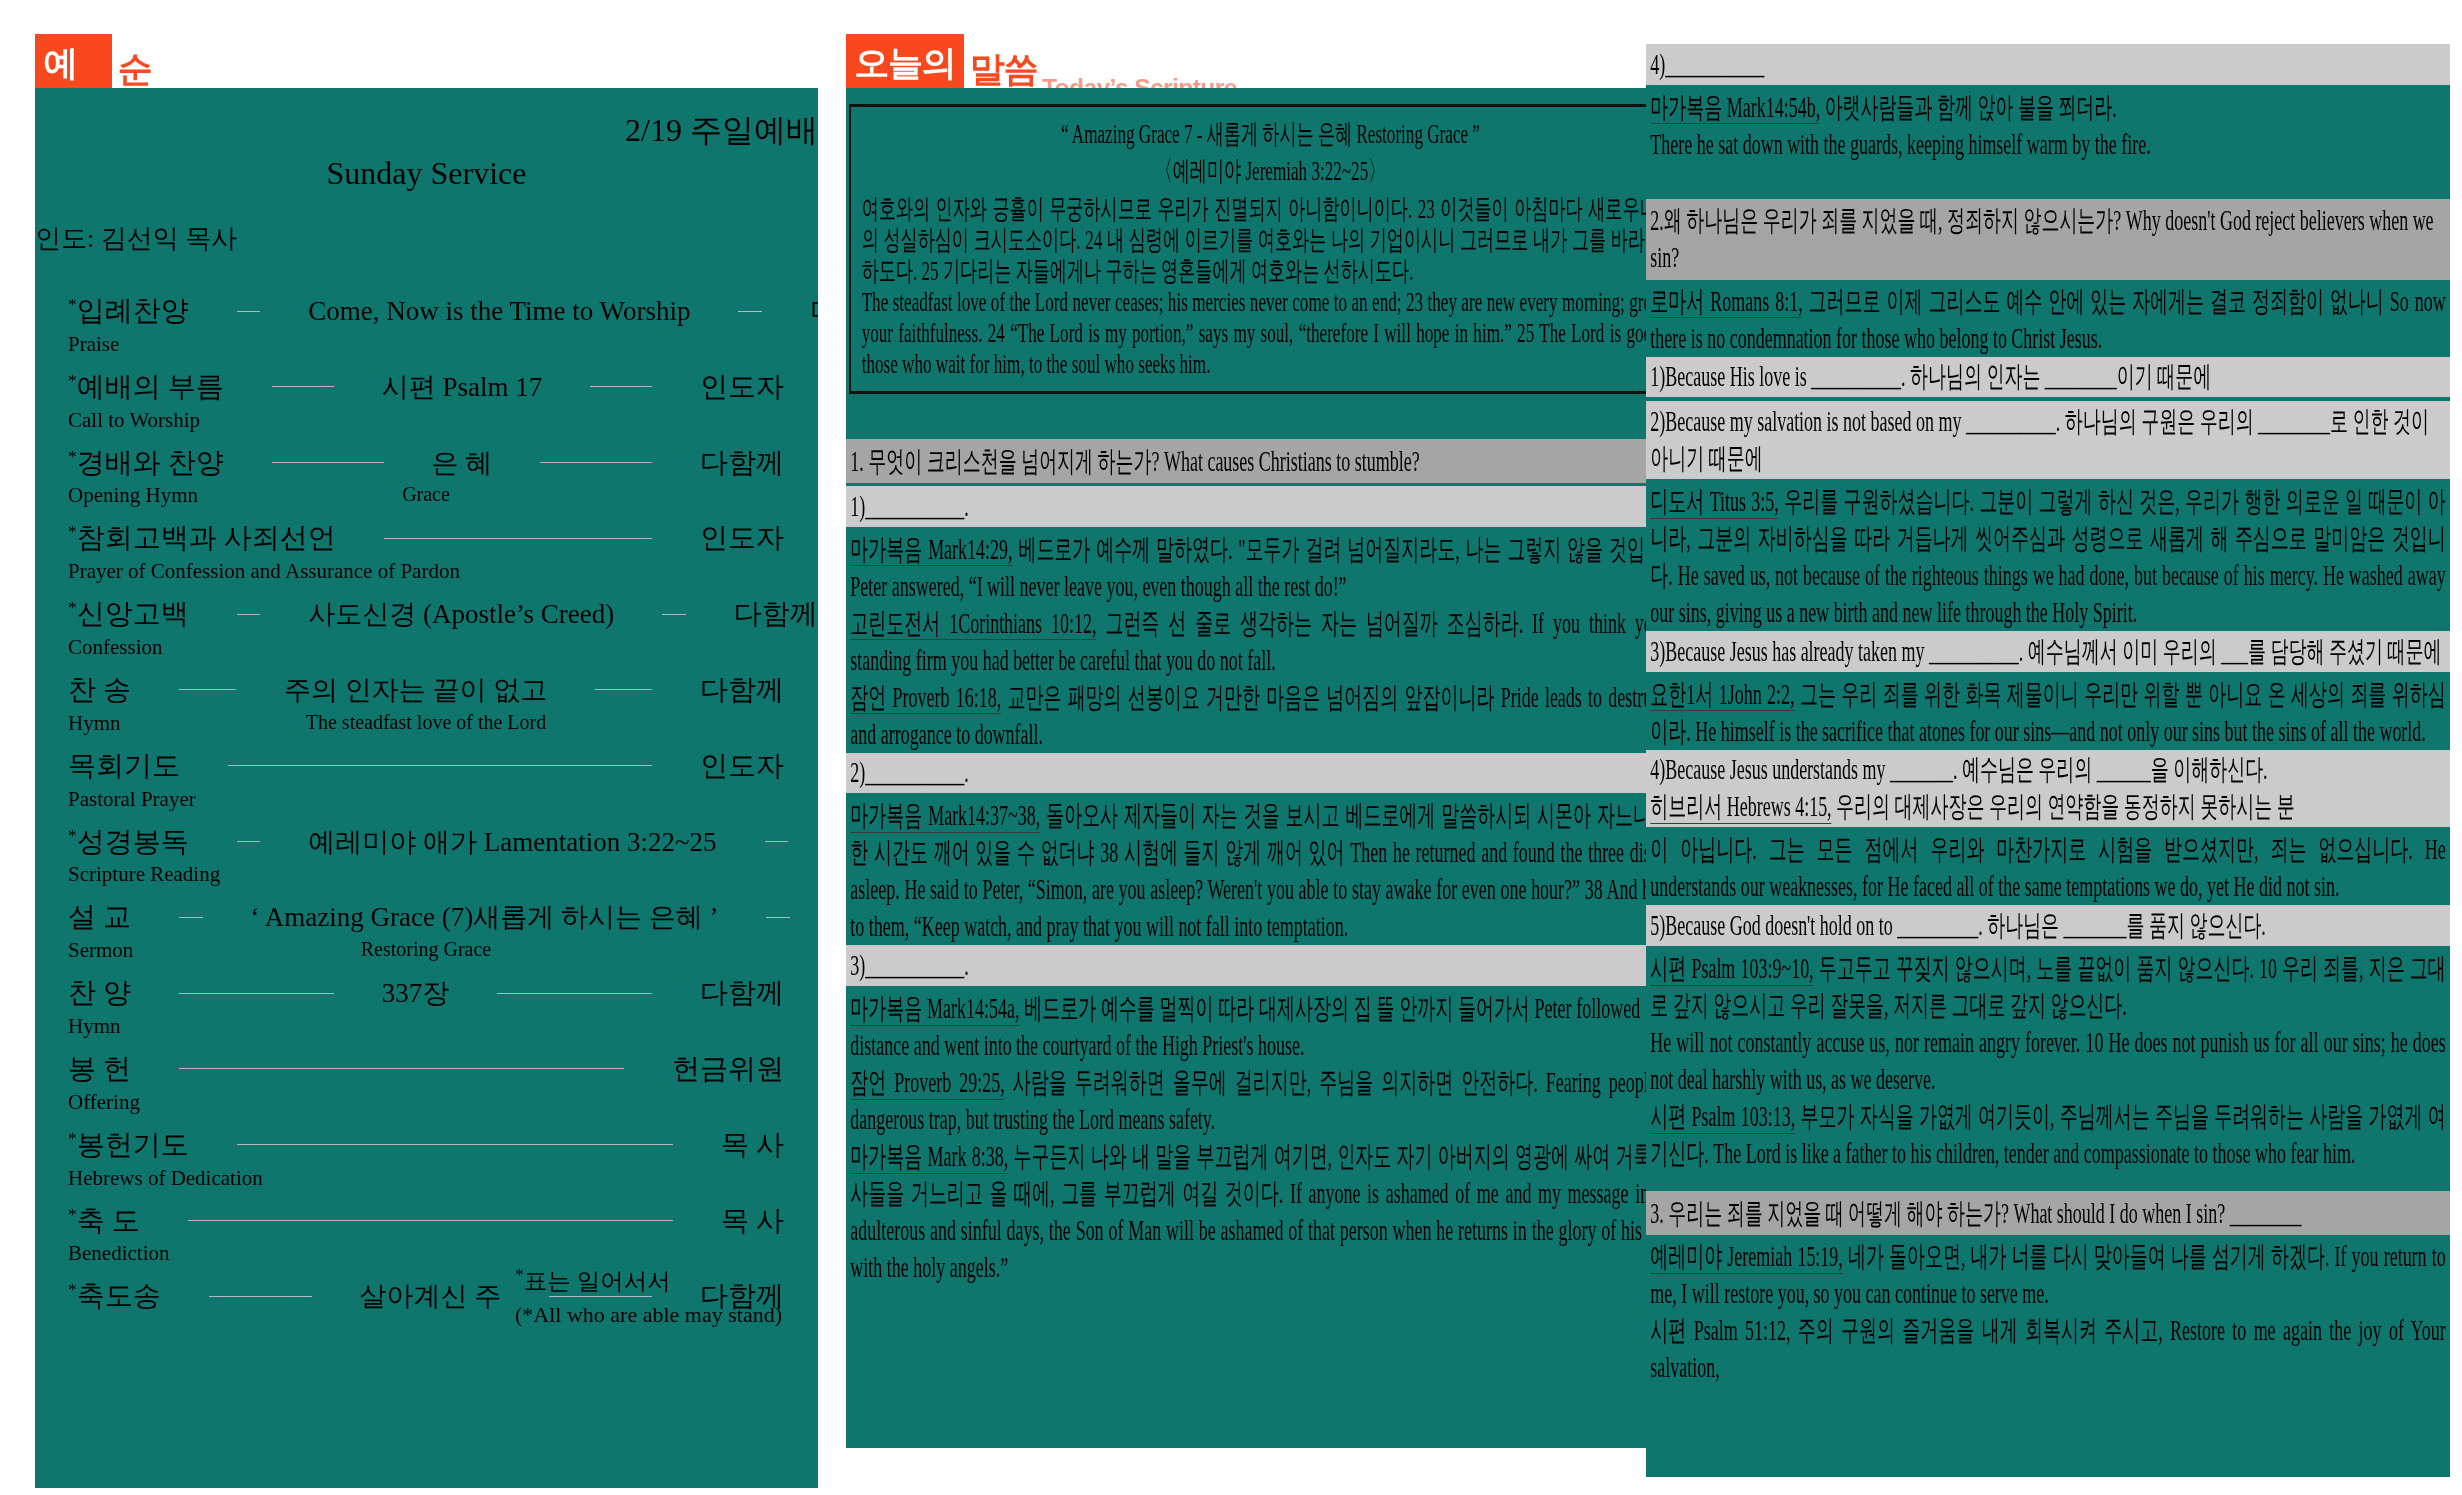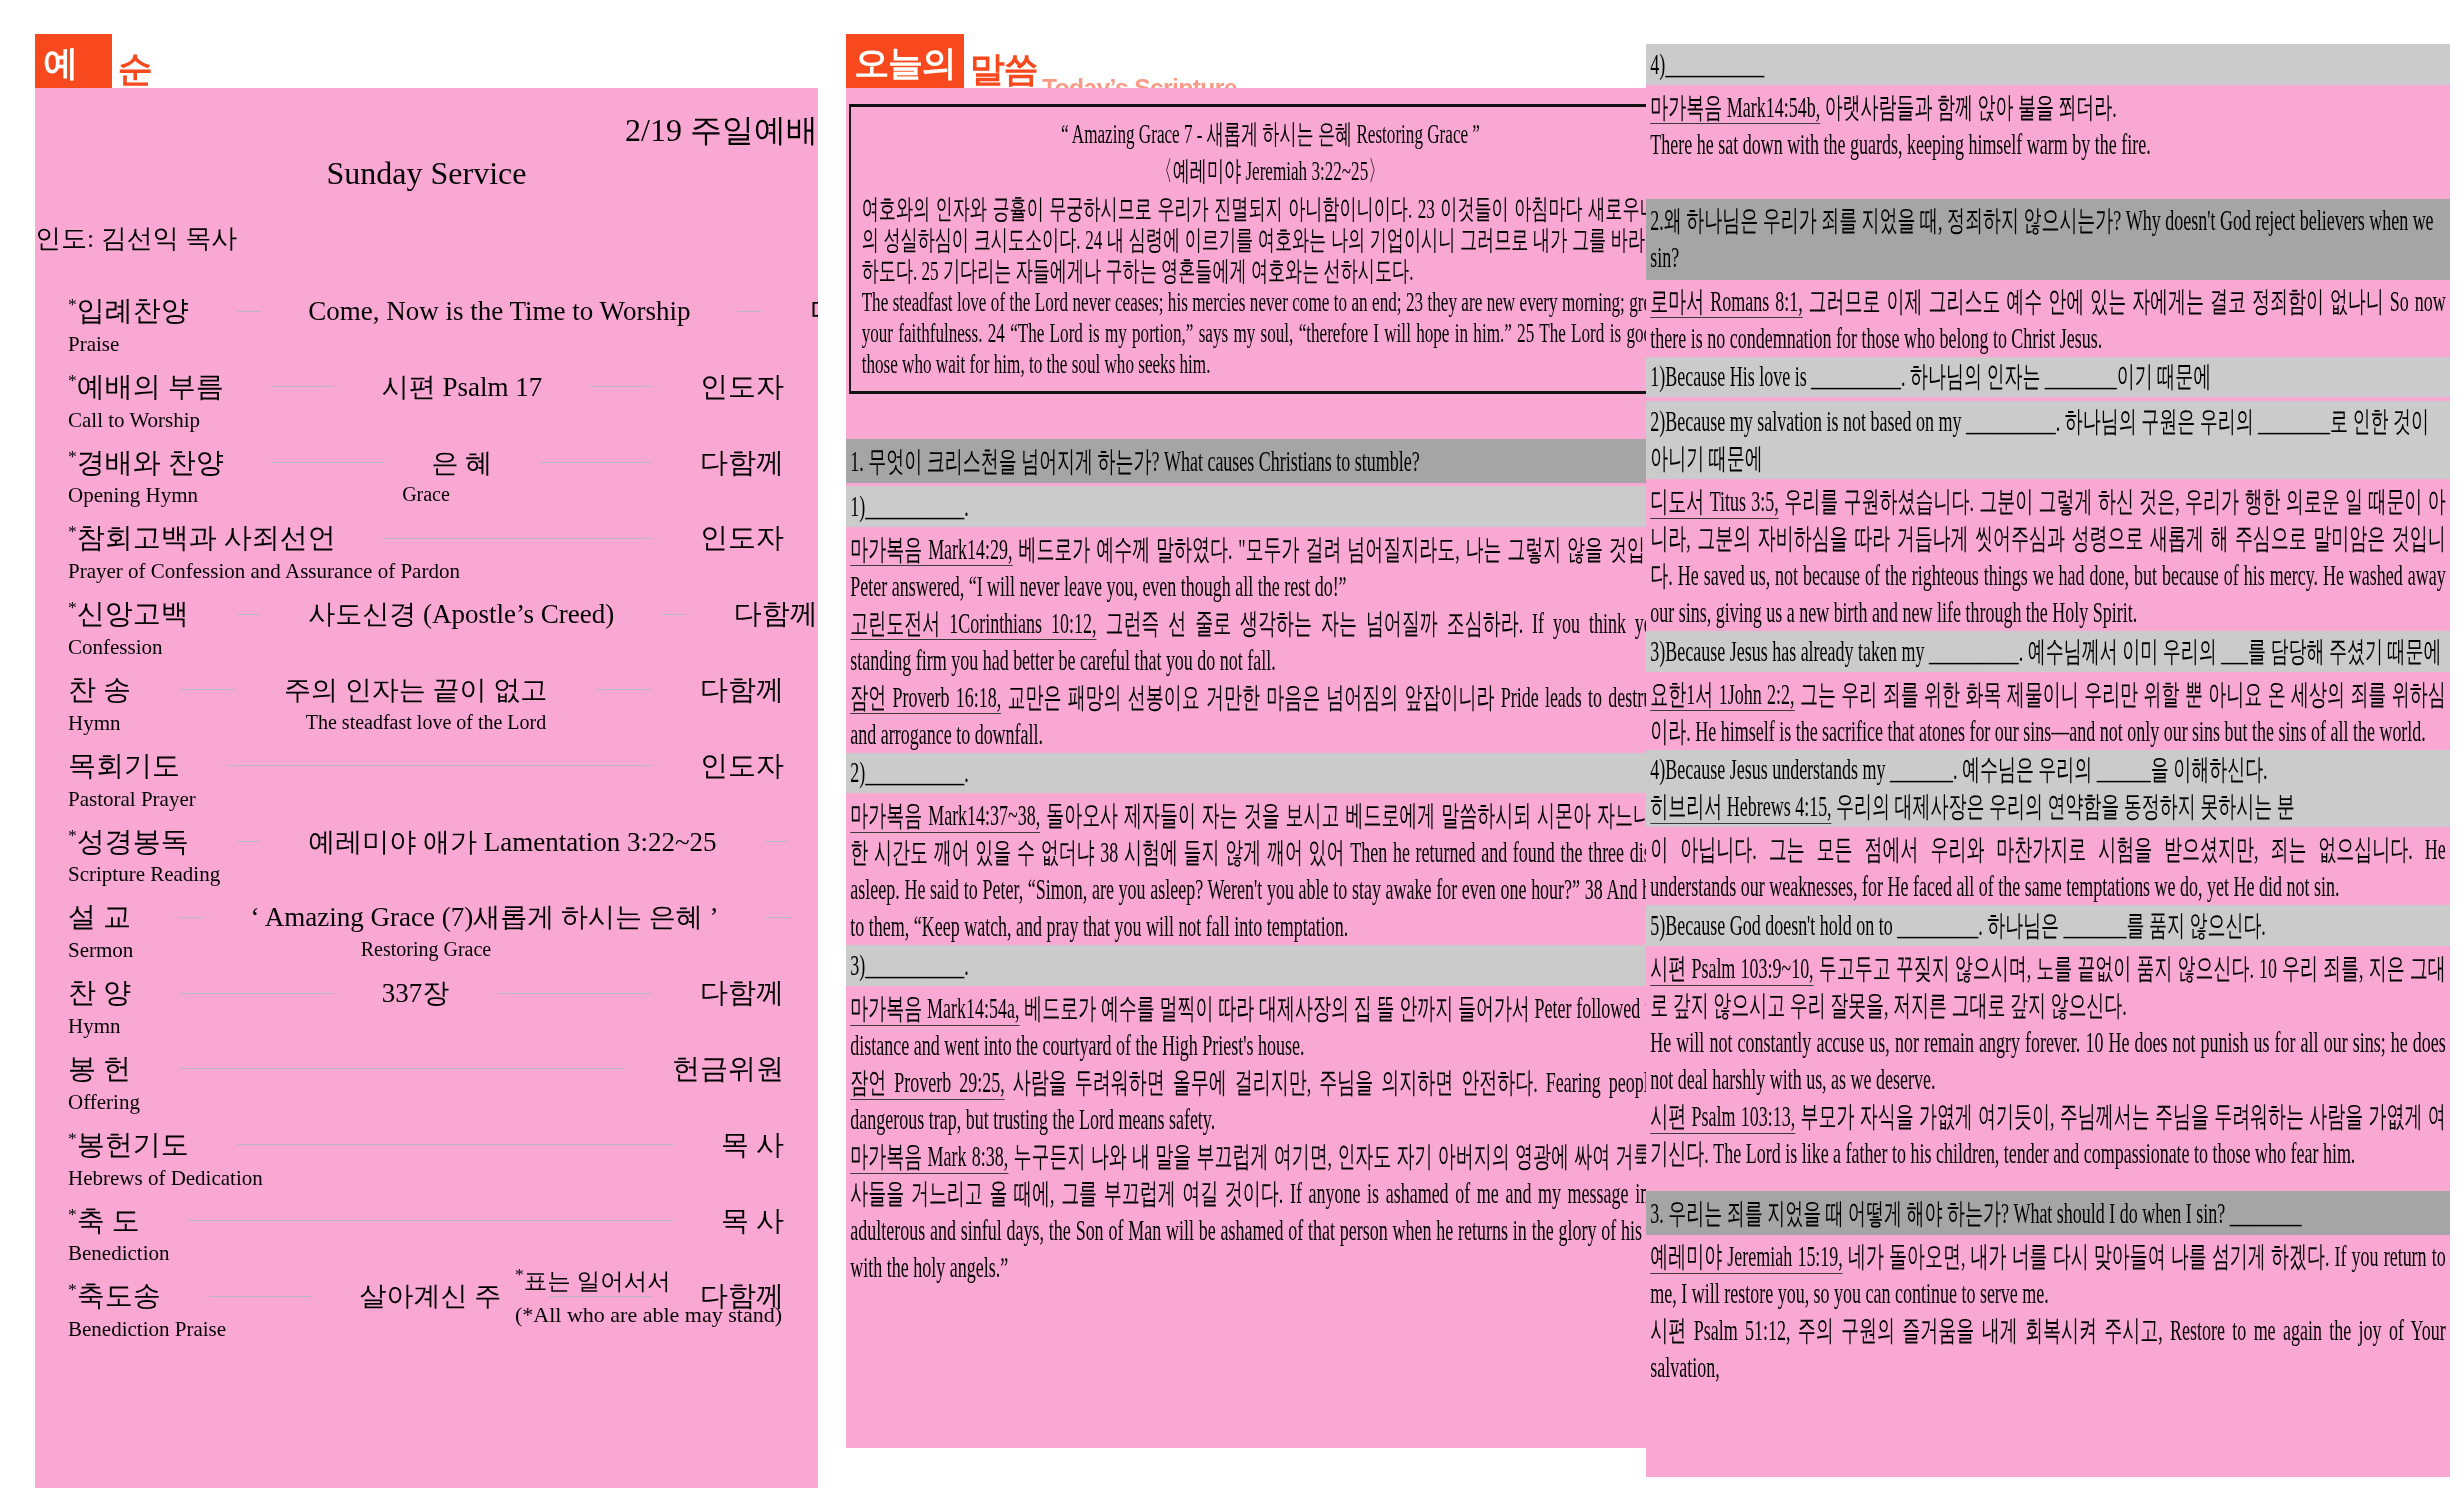--- a/index.html
+++ b/index.html
@@ -10,21 +10,21 @@
   .page-header { position:absolute; display:flex; align-items:flex-end;
     border-bottom:1.8px solid #8d8d8d; padding-bottom:2.3px;
     font-family:"Liberation Sans","DejaVu Sans",sans-serif; font-weight:bold; }
   #left-header  { left:35px;  top:34px; width:394px; }
   #mid-header   { left:846px; top:34px; width:446px; }
   .hdr-box  { background:#f8481e; color:#fff; font-size:35px; padding:5.9px 8.2px 7px; letter-spacing:-1.2px; }
   .hdr-rest { color:#f8481e; font-size:35px; margin-left:5.9px; letter-spacing:-1.2px; padding-bottom:1.2px; }
   .hdr-sub  { color:#f89a86; font-size:24.6px; margin-left:4.7px; letter-spacing:-0.6px; position:relative; bottom:-8.2px; }
 
   
-  .panel { position:absolute; background:#f9a8d4; overflow:hidden; }
+  .panel { position:absolute; background:#0f766e; overflow:hidden; }
   #left-panel  { left:35px;   top:88px; width:783px; height:1400px; }
   #mid-panel   { left:846px; top:88px; width:851px; height:1360px; }
   #right-panel { left:1646px; top:44px;  width:804px; height:1433px; }
 
   
   .service-title    { text-align:right; font-size:32px; line-height:43px; margin-top:21px; }
   .service-subtitle { text-align:center; font-size:32px; line-height:43px; }
   .leader-row { text-align:left; font-size:26px; padding-right:42px; margin:26px 0 36px; }
   #order-items { padding:0 34px 0 33px; }
   .order-item { margin-bottom:10px; }
@@ -198,21 +198,20 @@
         <div class="order-sub"><span class="order-en">Benediction</span></div>
       </div>
       <div class="order-item">
         <div class="order-row">
           <span class="order-label"><sup class="star">*</sup>축도송</span>
           <span class="leader-line"></span>
           <span class="order-mid">살아계신 주</span>
           <span class="leader-line"></span>
           <span class="order-who">다함께</span>
         </div>
-        <div class="order-sub"><span class="order-en">Benediction Praise</span></div>
       </div>
     </div>
   <div id="order-footnote">
     <div class="fn"><sup>*</sup><span>표는 일어서서</span></div>
     <div class="fn-en">(*All who are able may stand)</div>
   </div>
 </div>
 
 <div id="mid-panel" class="panel">
   <div class="squeeze">

